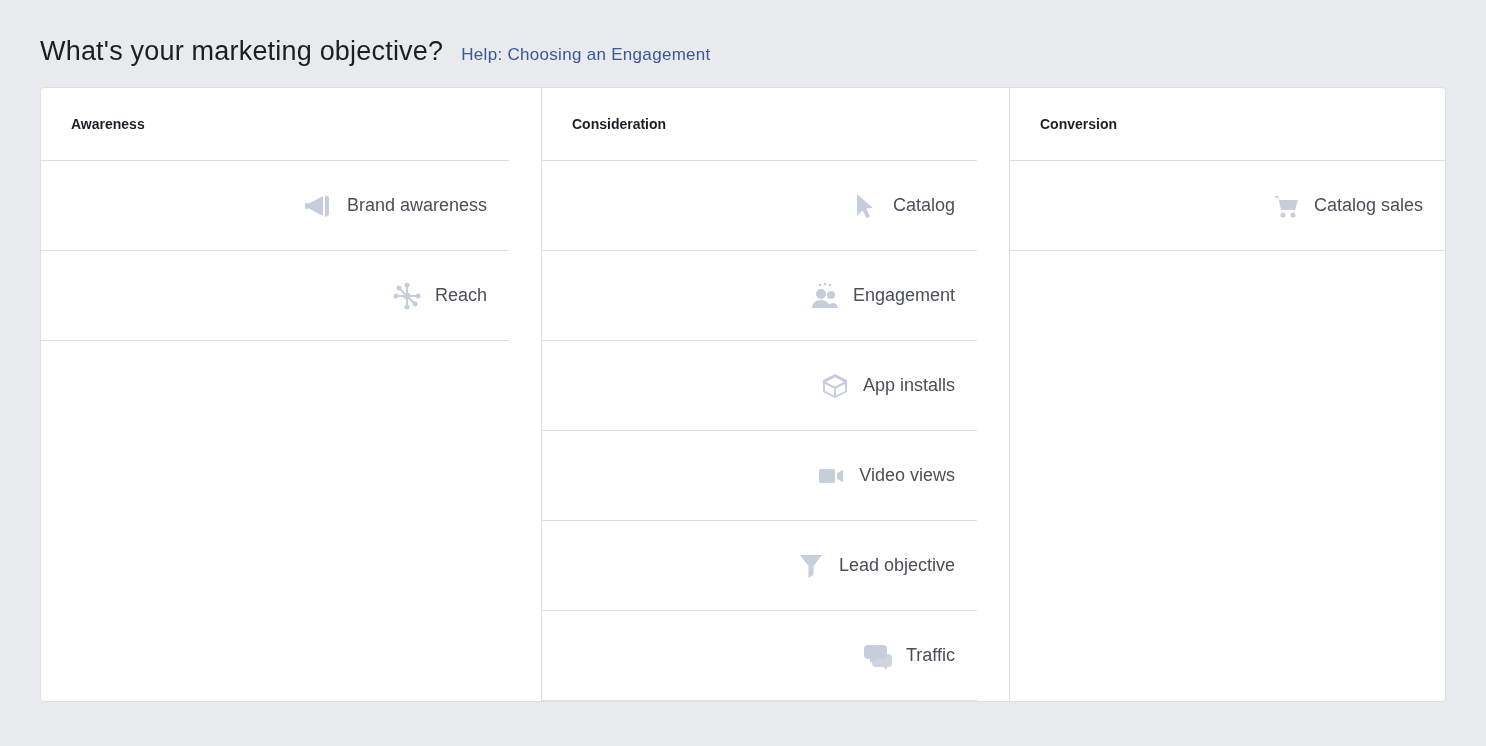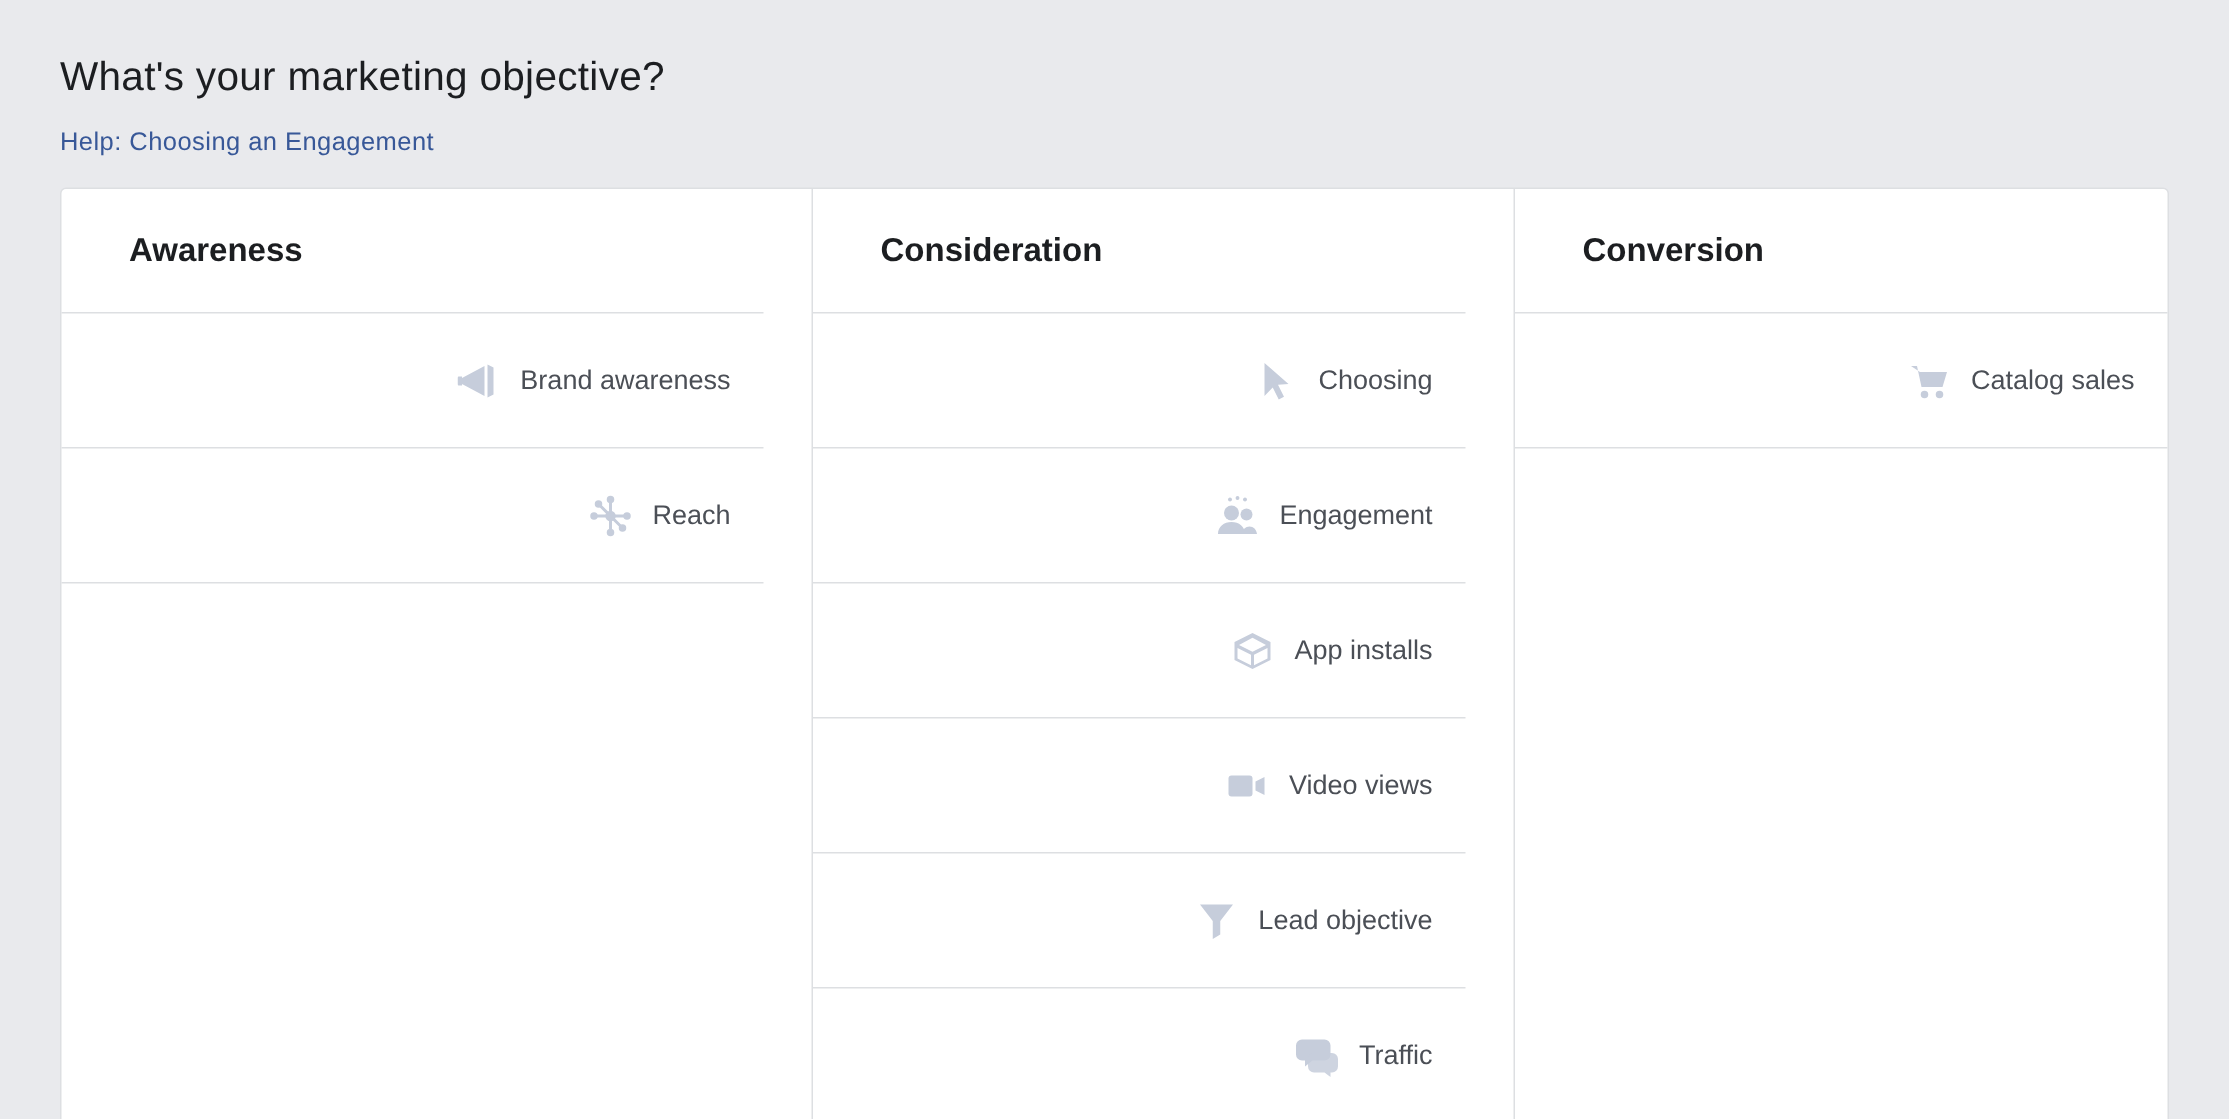--- a/index.html
+++ b/index.html
@@ -11,21 +11,20 @@
     min-height:746px;
   }
   .page{
     padding:36px 40px 30px 40px;
   }
   .heading-row{
     display:flex;
     align-items:baseline;
     gap:18px;
     margin-bottom:20px;
-    flex-direction:column;
   }
   .heading{
     font-size:27px;
     font-weight:400;
     color:#1c1e21;
     letter-spacing:.2px;
   }
   .help-link{
     font-size:17px;
     color:#385898;
@@ -42,22 +41,22 @@
   }
   .col{
     display:flex;
     flex-direction:column;
   }
   .col + .col{
     border-left:1px solid #dddfe2;
     margin-left:32px;
   }
   .col-header{
-    padding:28px 45px;
-    font-size:22px;
+    padding:28px 30px;
+    font-size:14px;
     font-weight:700;
     color:#1c1e21;
     border-bottom:1px solid #dddfe2;
   }
   .items{
     display:flex;
     flex-direction:column;
   }
   .objective{
     display:flex;
@@ -175,21 +174,21 @@
       </div>
       <div class="col">
         <div class="col-header">Consideration</div>
         <div class="items">
           <div class="objective">
             <span class="icon-wrap">
               <svg width="28" height="28" viewBox="0 0 28 28">
                 <use href="#cursor-icon"></use>
               </svg>
             </span>
-            <span>Choosing</span>
+            <span>Catalog</span>
           </div>
           <div class="objective">
             <span class="icon-wrap">
               <svg width="28" height="28" viewBox="0 0 28 28">
                 <use href="#engagement-icon"></use>
               </svg>
             </span>
             <span>Engagement</span>
           </div>
           <div class="objective">

